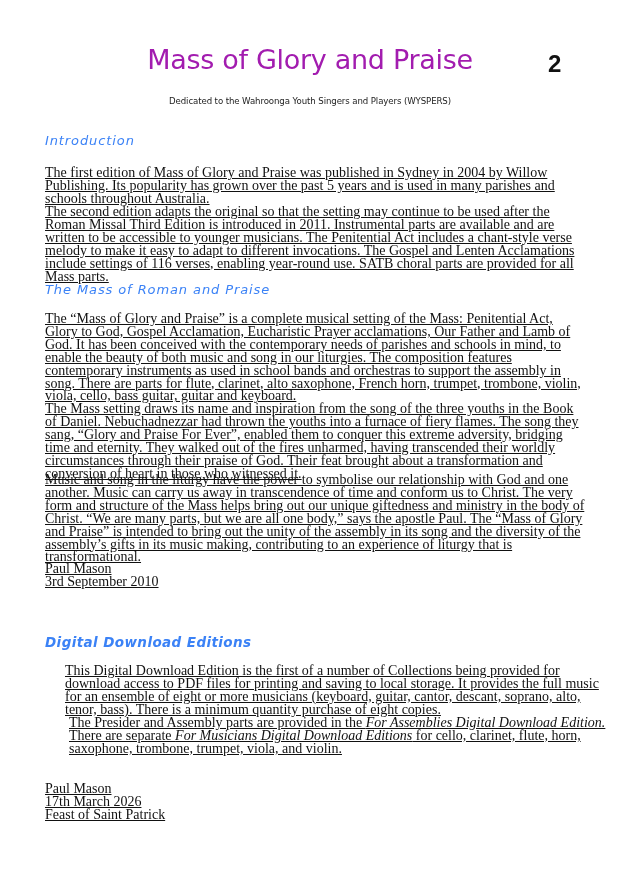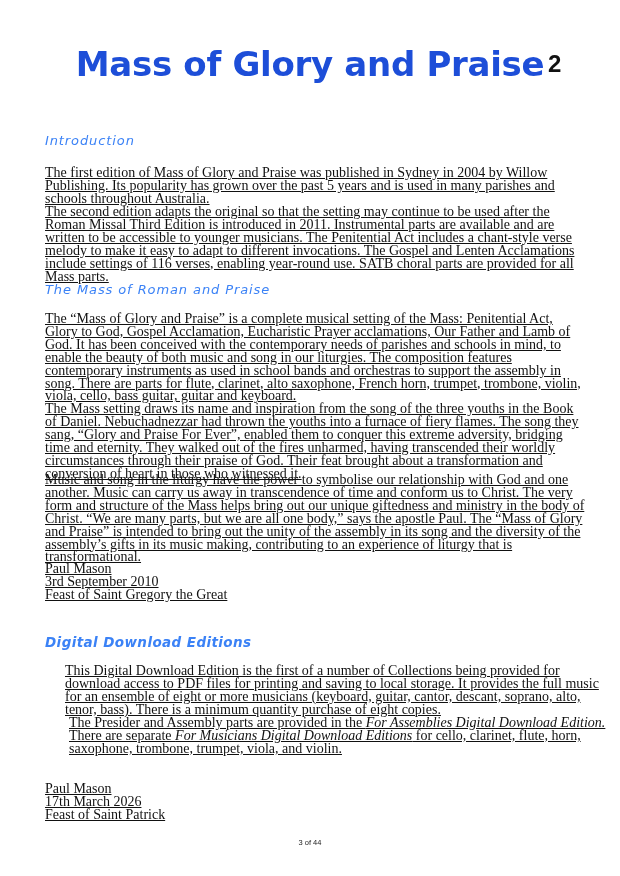--- a/index.html
+++ b/index.html
@@ -1,21 +1,21 @@
 <!DOCTYPE html>
 <html><head>
   <meta charset="utf-8">
   <style>
     html, body { margin: 0; padding: 0; background: #ffffff; }
     body { width: 620px; height: 876px; position: relative; overflow: hidden; color: #111111; }
     .page { position: absolute; left: 0; top: 0; width: 620px; height: 876px; }
     .title {
       position: absolute; left: 0; width: 620px; top: 44px; text-align: center;
-      font-family: "DejaVu Sans", sans-serif; font-weight: 700; font-size: 34px;
-      letter-spacing: -0.3px; color: #1d4ed8;
+      font-family: "DejaVu Sans", sans-serif; font-weight: 400; font-size: 27px;
+      letter-spacing: -0.3px; color: #a21caf;
     }
     .num {
       position: absolute; left: 548px; top: 50px; font-family: "Liberation Sans", sans-serif;
       font-weight: bold; font-size: 24px; color: #111;
     }
     .dedication {
       position: absolute; left: 0; width: 620px; top: 96px; text-align: center;
       font-family: "DejaVu Sans", sans-serif; font-size: 8.6px; color: #222; letter-spacing: -0.1px;
     }
     .h {
@@ -33,40 +33,39 @@
       font-family: "Liberation Sans", sans-serif; font-size: 7.5px; color: #222;
     }
   </style>
 </head>
 <body>
 
 <div class="page">
 
   <div class="title">Mass of Glory and Praise</div>
   <div class="num">2</div>
+  <div class="dedication">Dedicated to the Wahroonga Youth Singers and Players (WYSPERS)</div>
 
   <div class="h" style="top:133px;">Introduction</div>
   <p class="p" style="top:167px;">The first edition of Mass of Glory and Praise was published in Sydney in 2004 by Willow Publishing. Its popularity has grown over the past 5 years and is used in many parishes and schools throughout Australia.</p>
   <p class="p" style="top:206px;">The second edition adapts the original so that the setting may continue to be used after the Roman Missal Third Edition is introduced in 2011. Instrumental parts are available and are written to be accessible to younger musicians. The Penitential Act includes a chant-style verse melody to make it easy to adapt to different invocations. The Gospel and Lenten Acclamations include settings of 116 verses, enabling year-round use. SATB choral parts are provided for all Mass parts.</p>
 
   <div class="h" style="top:282px;">The Mass of Roman and Praise</div>
   <p class="p" style="top:313px;">The “Mass of Glory and Praise” is a complete musical setting of the Mass: Penitential Act, Glory to God, Gospel Acclamation, Eucharistic Prayer acclamations, Our Father and Lamb of God. It has been conceived with the contemporary needs of parishes and schools in mind, to enable the beauty of both music and song in our liturgies. The composition features contemporary instruments as used in school bands and orchestras to support the assembly in song. There are parts for flute, clarinet, alto saxophone, French horn, trumpet, trombone, violin, viola, cello, bass guitar, guitar and keyboard.</p>
   <p class="p" style="top:403px;">The Mass setting draws its name and inspiration from the song of the three youths in the Book of Daniel. Nebuchadnezzar had thrown the youths into a furnace of fiery flames. The song they sang, “Glory and Praise For Ever”, enabled them to conquer this extreme adversity, bridging time and eternity. They walked out of the fires unharmed, having transcended their worldly circumstances through their praise of God. Their feat brought about a transformation and conversion of heart in those who witnessed it.</p>
   <p class="p" style="top:474px;">Music and song in the liturgy have the power to symbolise our relationship with God and one another. Music can carry us away in transcendence of time and conform us to Christ. The very form and structure of the Mass helps bring out our unique giftedness and ministry in the body of Christ. “We are many parts, but we are all one body,” says the apostle Paul.  The “Mass of Glory and Praise” is intended to bring out the unity of the assembly in its song and the diversity of the assembly’s gifts in its music making, contributing to an experience of liturgy that is transformational.</p>
 
   <div class="p" style="top:563px;">
     <div>Paul Mason</div>
     <div>3rd September 2010</div>
-    <div>Feast of Saint Gregory the Great</div>
   </div>
 
   <div class="h bold" style="top:634px;">Digital Download Editions</div>
   <p class="p" style="top:665px;margin-left:20px;">This Digital Download Edition is the first of a number of Collections being provided for download access to PDF files for printing and saving to local storage. It provides the full music for an ensemble of eight or more musicians (keyboard, guitar, cantor, descant, soprano, alto, tenor, bass). There is a minimum quantity purchase of eight copies.</p>
   <p class="p" style="top:717px;margin-left:24px;"><span>The Presider and Assembly parts are provided in the </span><i>For Assemblies Digital Download Edition.</i><span> There are separate </span><i>For Musicians Digital Download Editions</i><span> for cello, clarinet, flute, horn, saxophone, trombone, trumpet, viola, and violin.</span></p>
 
   <div class="p" style="top:783px;">
     <div>Paul Mason</div>
     <div>17th March 2026</div>
     <div>Feast of Saint Patrick</div>
   </div>
 
-  <div class="footer">3 of 44</div>
 </div>
 
 </body></html>

